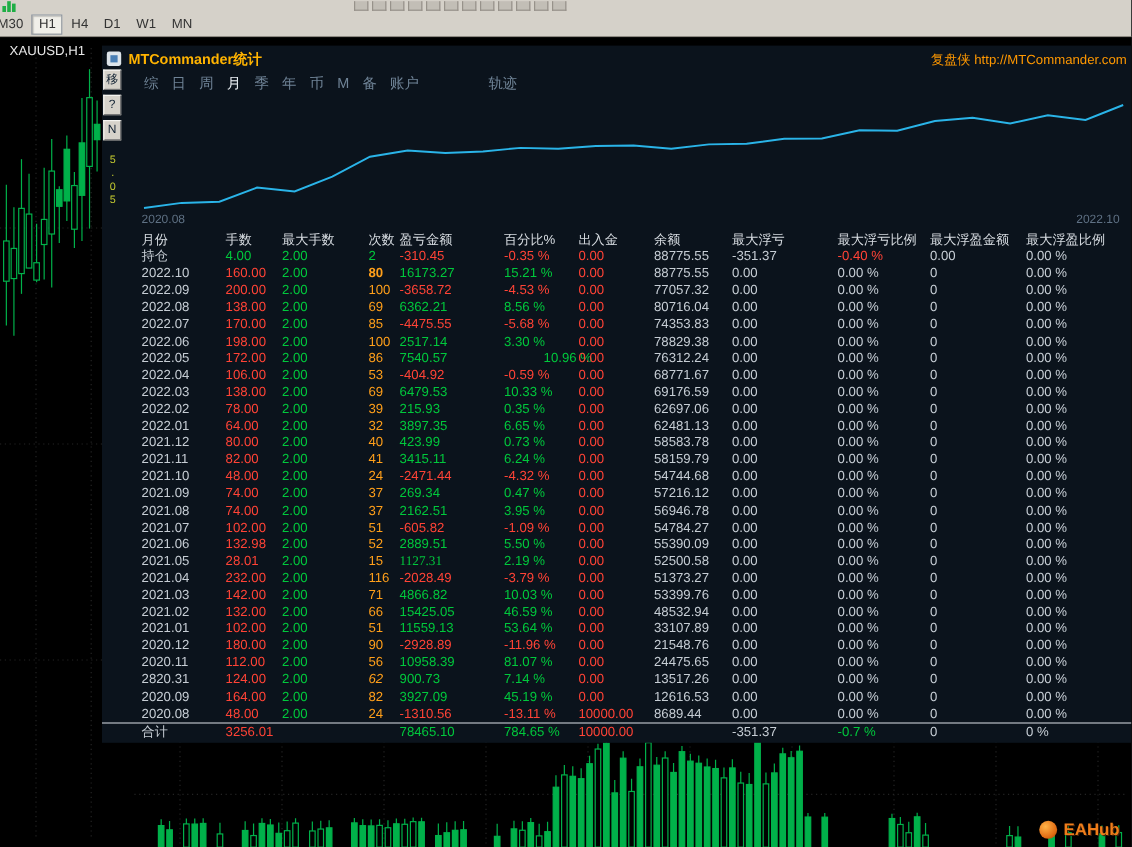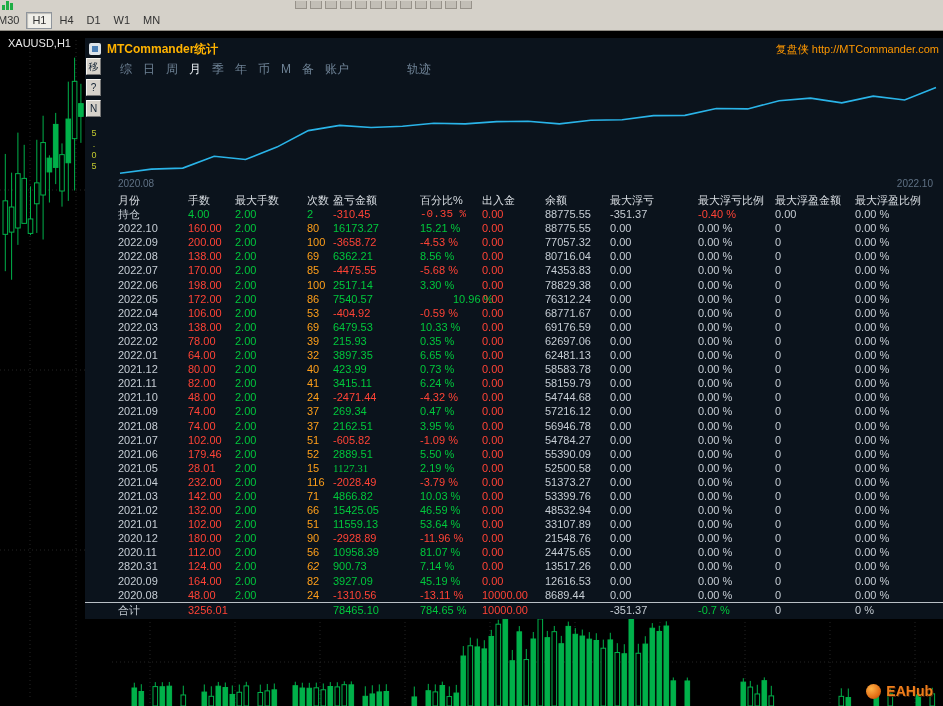--- a/index.html
+++ b/index.html
@@ -333,33 +333,33 @@
             <span class="tcell">最大浮亏比例</span>
             <span class="tcell">最大浮盈金额</span>
             <span class="tcell">最大浮盈比例</span>
           </div>
           <div class="trow">
             <span class="tcell" style="color: rgb(198, 205, 212);">持仓</span>
             <span class="tcell" style="color: rgb(0, 200, 60);">4.00</span>
             <span class="tcell" style="color: rgb(0, 200, 60);">2.00</span>
             <span class="tcell" style="color: rgb(0, 200, 60);">2</span>
             <span class="tcell" style="color: rgb(255, 67, 54);">-310.45</span>
-            <span class="tcell" style="color: rgb(255, 67, 54); font-family: Liberation Mono, monospace;">-0.35 %</span>
+            <span class="tcell" style="color: rgb(255, 67, 54);">-0.35 %</span>
             <span class="tcell" style="color: rgb(255, 67, 54);">0.00</span>
             <span class="tcell" style="color: rgb(198, 205, 212);">88775.55</span>
             <span class="tcell" style="color: rgb(198, 205, 212);">-351.37</span>
             <span class="tcell" style="color: rgb(255, 67, 54);">-0.40 %</span>
             <span class="tcell" style="color: rgb(198, 205, 212);">0.00</span>
             <span class="tcell" style="color: rgb(198, 205, 212);">0.00 %</span>
           </div>
           <div class="trow">
             <span class="tcell" style="color: rgb(198, 205, 212);">2022.10</span>
             <span class="tcell" style="color: rgb(255, 67, 54);">160.00</span>
             <span class="tcell" style="color: rgb(0, 200, 60);">2.00</span>
-            <span class="tcell" style="color: rgb(255, 159, 26);">80</span>
+            <span class="tcell" style="color: rgb(255, 159, 26); font-weight: bold;">80</span>
             <span class="tcell" style="color: rgb(0, 200, 60);">16173.27</span>
             <span class="tcell" style="color: rgb(0, 200, 60);">15.21 %</span>
             <span class="tcell" style="color: rgb(255, 67, 54);">0.00</span>
             <span class="tcell" style="color: rgb(198, 205, 212);">88775.55</span>
             <span class="tcell" style="color: rgb(198, 205, 212);">0.00</span>
             <span class="tcell" style="color: rgb(198, 205, 212);">0.00 %</span>
             <span class="tcell" style="color: rgb(198, 205, 212);">0</span>
             <span class="tcell" style="color: rgb(198, 205, 212);">0.00 %</span>
           </div>
           <div class="trow">
@@ -567,21 +567,21 @@
             <span class="tcell" style="color: rgb(255, 67, 54);">-1.09 %</span>
             <span class="tcell" style="color: rgb(255, 67, 54);">0.00</span>
             <span class="tcell" style="color: rgb(198, 205, 212);">54784.27</span>
             <span class="tcell" style="color: rgb(198, 205, 212);">0.00</span>
             <span class="tcell" style="color: rgb(198, 205, 212);">0.00 %</span>
             <span class="tcell" style="color: rgb(198, 205, 212);">0</span>
             <span class="tcell" style="color: rgb(198, 205, 212);">0.00 %</span>
           </div>
           <div class="trow">
             <span class="tcell" style="color: rgb(198, 205, 212);">2021.06</span>
-            <span class="tcell" style="color: rgb(255, 67, 54);">179.46</span>
+            <span class="tcell" style="color: rgb(255, 67, 54);">132.98</span>
             <span class="tcell" style="color: rgb(0, 200, 60);">2.00</span>
             <span class="tcell" style="color: rgb(255, 159, 26);">52</span>
             <span class="tcell" style="color: rgb(0, 200, 60);">2889.51</span>
             <span class="tcell" style="color: rgb(0, 200, 60);">5.50 %</span>
             <span class="tcell" style="color: rgb(255, 67, 54);">0.00</span>
             <span class="tcell" style="color: rgb(198, 205, 212);">55390.09</span>
             <span class="tcell" style="color: rgb(198, 205, 212);">0.00</span>
             <span class="tcell" style="color: rgb(198, 205, 212);">0.00 %</span>
             <span class="tcell" style="color: rgb(198, 205, 212);">0</span>
             <span class="tcell" style="color: rgb(198, 205, 212);">0.00 %</span>

